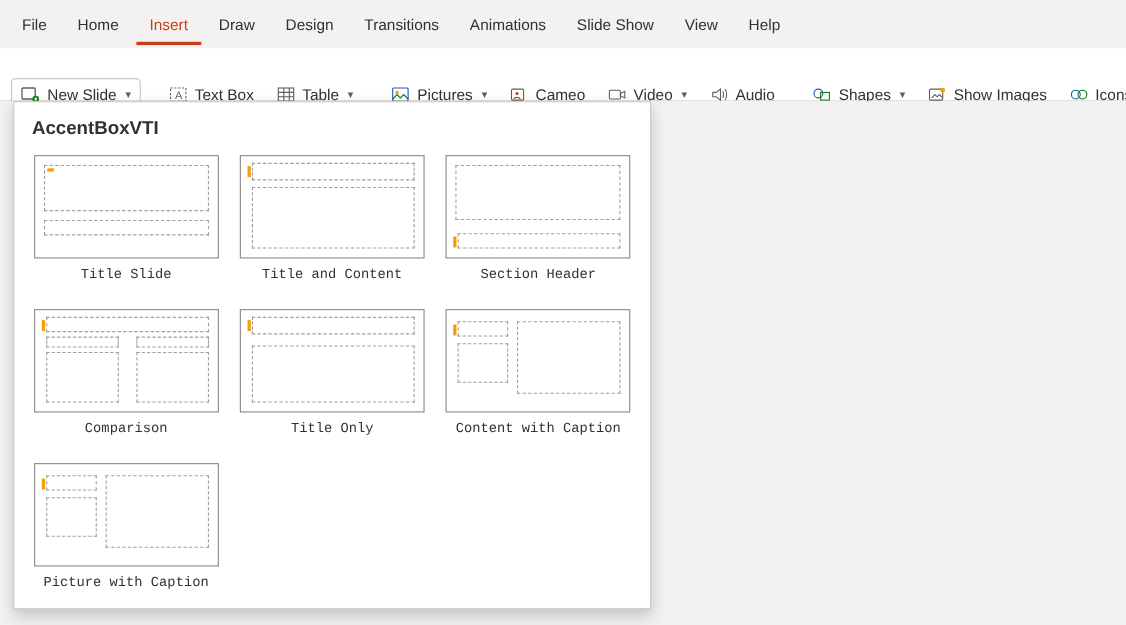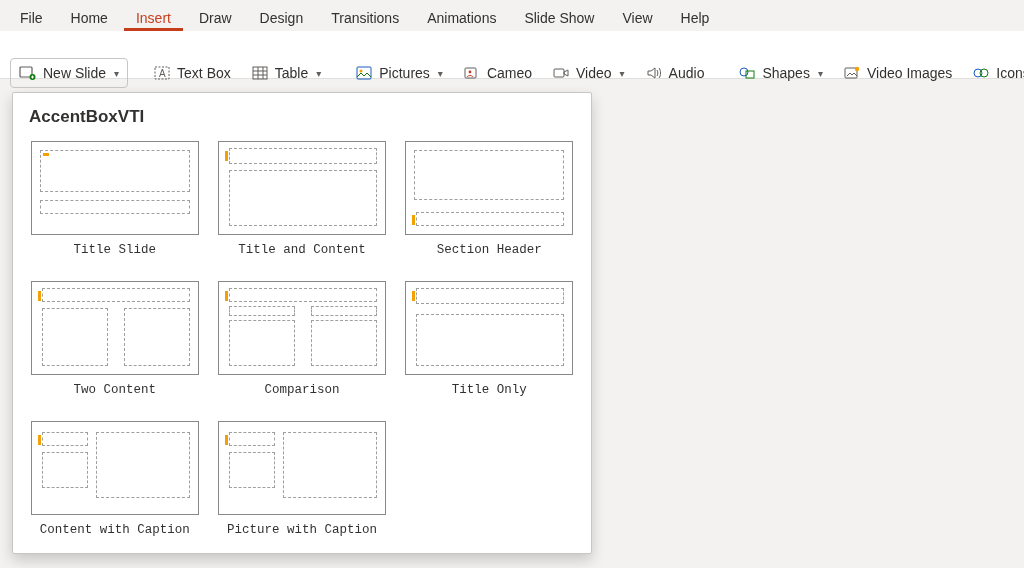--- a/index.html
+++ b/index.html
@@ -8,21 +8,22 @@
     font-size: 14px;
     color: #323130;
     background: #f3f2f1;
     width: 1024px;
     height: 568px;
     overflow: hidden;
   }
   
   .ribbon-tabs {
     display: flex;
-    height: 31px;
+    align-items: center;
+    height: 44px;
     padding: 0 8px;
     gap: 4px;
     background: #f3f2f1;
   }
   .ribbon-tab {
     padding: 10px 12px 8px 12px;
     cursor: pointer;
     color: #323130;
     border-bottom: 3px solid transparent;
   }
@@ -250,21 +251,21 @@
   </div>
 
   <div class="tool-btn">
     <span class="icon">
       <svg width="18" height="16" viewBox="0 0 18 16">
           <rect x="2" y="3" width="12" height="10" rx="1" fill="none" stroke="#605e5c"></rect>
           <path d="M4 11l3-3 2 2 2-2 3 3" stroke="#605e5c" fill="none"></path>
           <circle cx="14" cy="4" r="2.2" fill="#f2a100"></circle>
         </svg>
     </span>
-    <span>Video Images</span>
+    <span>Show Images</span>
   </div>
 
   <div class="tool-btn">
     <span class="icon">
       <svg width="18" height="16" viewBox="0 0 18 16">
           <circle cx="6" cy="8" r="4" fill="none" stroke="#185abd"></circle>
           <circle cx="12" cy="8" r="4" fill="none" stroke="#107c10"></circle>
         </svg>
     </span>
     <span>Icons</span>
@@ -300,30 +301,20 @@
     <div class="layout-item">
       <div class="thumb-wrap">
           <div class="thumb">
         <div class="ph" style="left:8px;top:8px;right:8px;height:50px;"></div>
         <div class="ph accentv" style="left:10px;bottom:8px;right:8px;height:14px;"></div>
       </div>
         </div>
       <div class="layout-label">Section Header</div>
     </div>
 
-    <div class="layout-item">
-      <div class="thumb-wrap">
-          <div class="thumb">
-        <div class="ph accentv" style="left:10px;top:6px;right:8px;height:14px;"></div>
-        <div class="ph" style="left:10px;top:26px;width:66px;bottom:8px;"></div>
-        <div class="ph" style="right:8px;top:26px;width:66px;bottom:8px;"></div>
-      </div>
-        </div>
-      <div class="layout-label">Two Content</div>
-    </div>
 
     <div class="layout-item">
       <div class="thumb-wrap">
           <div class="thumb">
         <div class="ph accentv" style="left:10px;top:6px;right:8px;height:14px;"></div>
         <div class="ph" style="left:10px;top:24px;width:66px;height:10px;"></div>
         <div class="ph" style="right:8px;top:24px;width:66px;height:10px;"></div>
         <div class="ph" style="left:10px;top:38px;width:66px;bottom:8px;"></div>
         <div class="ph" style="right:8px;top:38px;width:66px;bottom:8px;"></div>
       </div>

